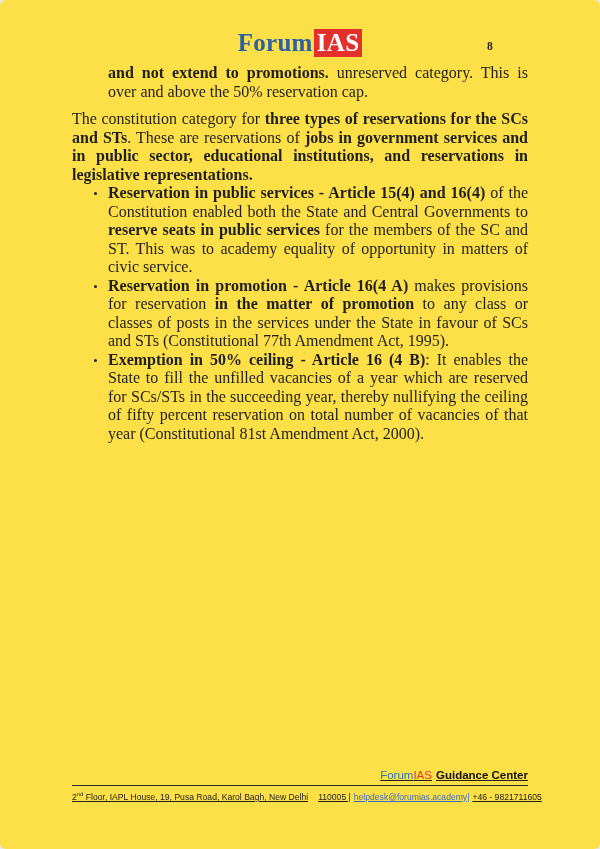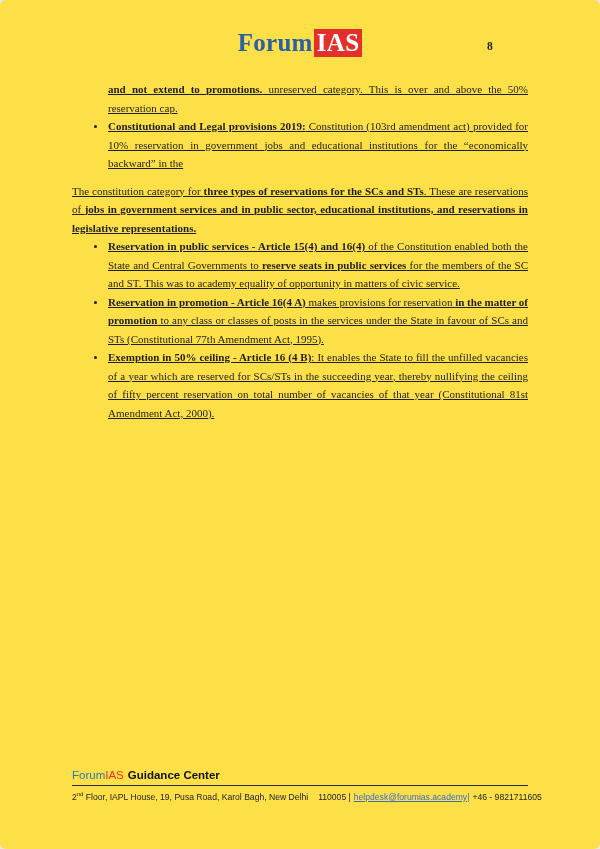--- a/index.html
+++ b/index.html
@@ -36,26 +36,25 @@
   .page-number {
     position: absolute;
     top: 40px; left: 487px;
     font-size: 11.5px;
     font-weight: 700;
   }
 
   
   .content {
     position: absolute;
-    top: 80px; left: 72px;
+    top: 64px; left: 72px;
     width: 456px;
-    font-size: 11px;
+    font-size: 16px;
     line-height: 18.5px;
     text-align: justify;
-    text-decoration: underline;
   }
   .hang { margin: 0 0 0 36px; }
   p { margin: 0; }
   .intro-para { margin-top: 9px; }
   ul.doc-list {
     margin: 0;
     padding: 0 0 0 36px;
     list-style: none;
   }
   ul.doc-list li { position: relative; text-align: justify; }
@@ -68,21 +67,22 @@
     background: #1f1f1f;
   }
   b { font-weight: 700; }
 
   
   .footer {
     position: absolute;
     left: 72px; top: 768px;
     width: 456px;
     font-family: "Liberation Sans", sans-serif;
-    text-align: left;
+    text-align: right;
+    text-decoration: underline;
   }
   .footer-brand {
     font-size: 11.5px;
     line-height: 15px;
     color: #111111;
     white-space: nowrap;
   }
   .footer-brand .brand-forum { color: #2e75b6; }
   .footer-brand .brand-ias   { color: #ee3124; }
   .footer-brand .brand-title { font-weight: 700; margin-left: 4px; }
@@ -114,23 +114,20 @@
 
   <div class="header-logo">
     <span class="logo-forum">Forum</span><span class="logo-ias">IAS</span>
   </div>
   <div class="page-number">8</div>
 
   <div class="content">
 
     <p class="hang"><b>and not extend to promotions.</b><span>  unreserved category. This is over and above the 50% reservation cap.</span></p>
 
-    <ul class="doc-list">
-      <li><b>Constitutional and Legal provisions 2019:</b><span> Constitution (103rd amendment act) provided for 10% reservation in government jobs and educational institutions for the “economically backward” in the</span></li>
-    </ul>
 
     <p class="intro-para"><span>The constitution category for </span><b>three types of reservations for the SCs and STs</b><span>. These are reservations of </span><b>jobs in government services and in public sector, educational institutions, and reservations in legislative representations.</b></p>
 
     <ul class="doc-list">
       <li><b>Reservation in public services - Article 15(4) and 16(4)</b><span> of the Constitution enabled both the State and Central Governments to </span><b>reserve seats in public services</b><span> for the members of the SC and ST. This was to academy equality of opportunity in matters of civic service.</span></li>
       <li><b>Reservation in promotion - Article 16(4 A)</b><span> makes provisions for reservation </span><b>in the matter of promotion</b><span> to any class or classes of posts in the services under the State in favour of SCs and STs (Constitutional 77th Amendment Act, 1995).</span></li>
       <li><b>Exemption in 50% ceiling - Article 16 (4 B)</b><span>: It enables the State to fill the unfilled vacancies of a year which are reserved for SCs/STs in the succeeding year, thereby nullifying the ceiling of fifty percent reservation on total number of vacancies of that year (Constitutional 81st Amendment Act, 2000).</span></li>
     </ul>
 
   </div>

